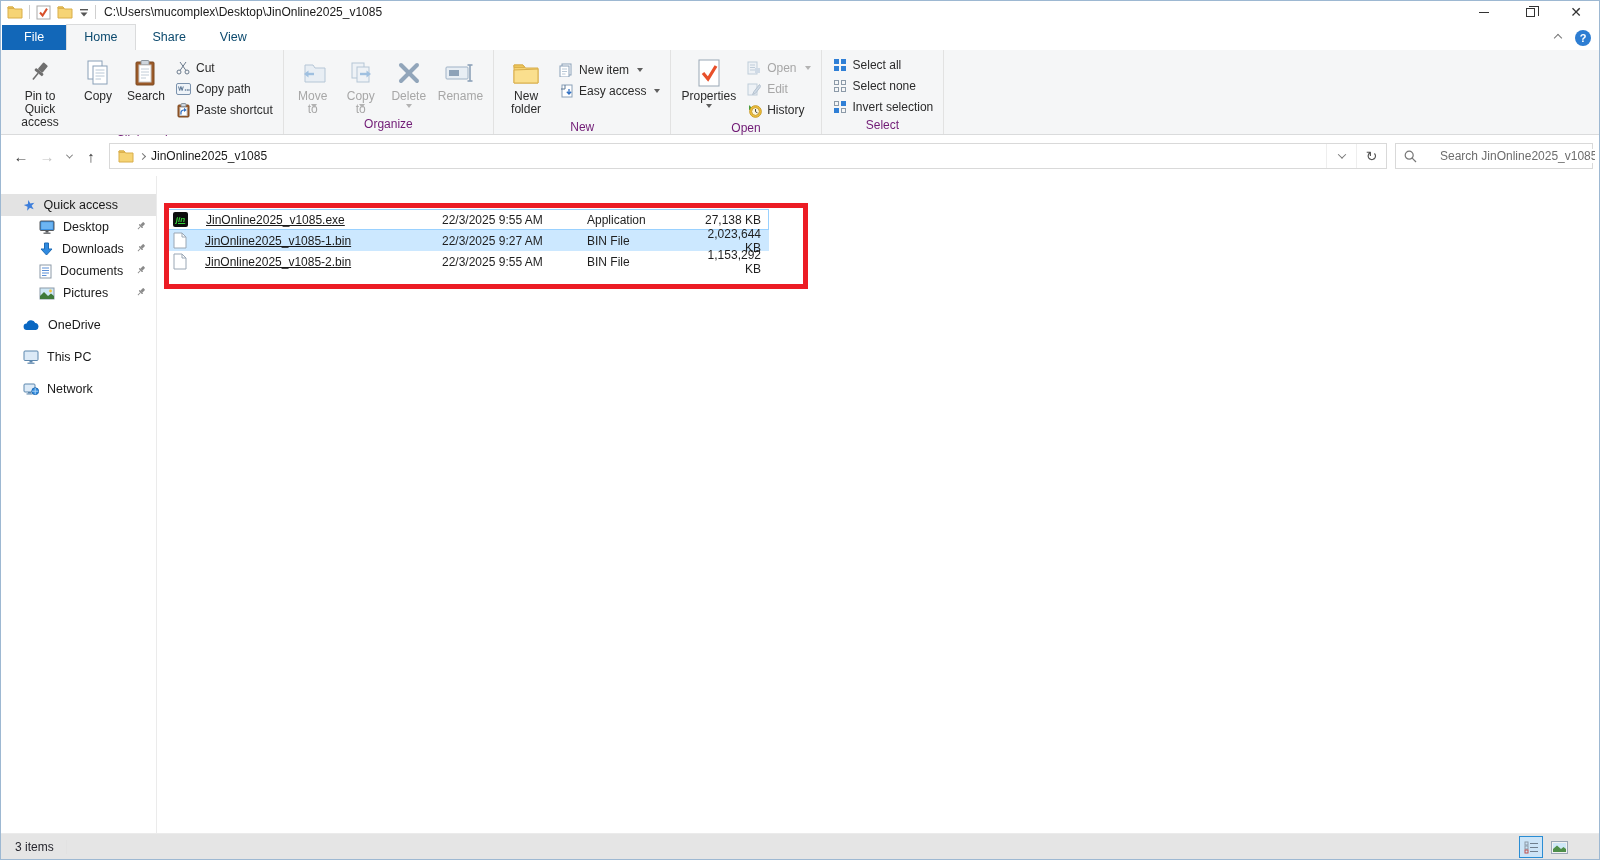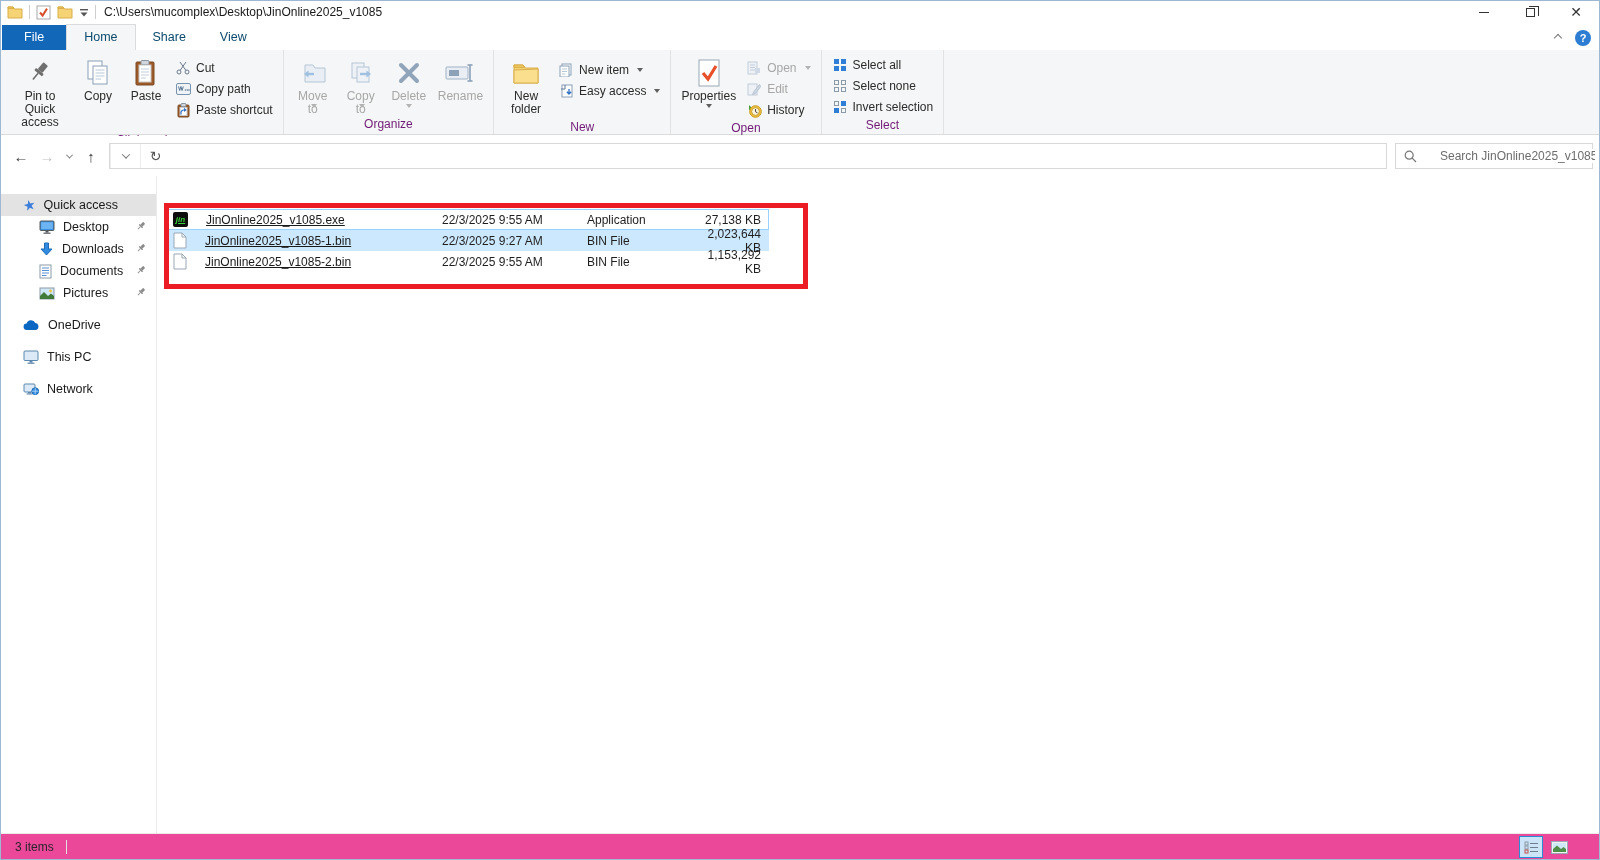--- a/index.html
+++ b/index.html
@@ -84,21 +84,21 @@
   .fc-name { width:262px; display:flex; align-items:center; gap:18px; padding-left:5px; overflow:hidden; white-space:nowrap;text-decoration:underline; }
   .fc-date { width:145px; padding-left:12px; color:#1f1f1f; }
   .fc-type { width:120px; padding-left:12px; color:#1f1f1f; }
   .fc-size { width:70px; text-align:right; padding-right:4px; color:#1f1f1f; }
   .jin-ic { width:15px; height:15px; background:#0d0d0d; border-radius:2px; color:#35d03a; font-size:8px; font-style:italic; font-weight:bold; display:flex; align-items:center; justify-content:center; line-height:1; text-decoration:underline; flex:0 0 15px; }
 
   
   .annotation { position:absolute; left:163px; top:202px; width:644px; height:86px; border:5px solid #ec1c24; z-index:6; pointer-events:none; }
 
   
-  .statusbar { position:absolute; left:0; right:0; bottom:0; height:26px; border-top:1px solid #ebebeb; background:#ec4899; display:flex; align-items:center; }
+  .statusbar { position:absolute; left:0; right:0; bottom:0; height:26px; border-top:1px solid #ebebeb; background:#e5e5e5; display:flex; align-items:center; }
   .status-count { padding-left:14px; color:#26262e; font-size:12px; }
   .status-sep { width:1px; height:14px; background:#e2e2e2; margin-left:12px; }
   .view-toggles { position:absolute; right:28px; top:2px; display:flex; gap:4px; }
   .vbtn { width:24px; height:22px; display:flex; align-items:center; justify-content:center; border:1px solid transparent; cursor:default; }
   .vbtn.active { border-color:#2a8dd4; background:#cce4f7; }
 
   svg { display:block; }
 </style>
 </head>
 <body>
@@ -197,21 +197,21 @@
                 <rect x="6" y="0.5" width="8" height="4" rx="1" fill="#cfd6dd" stroke="#8b959e"></rect>
                 <rect x="4" y="5" width="12" height="17" fill="#fff" stroke="#c9c9c9"></rect>
                 <g stroke="#c2cdd8">
                   <line x1="6" y1="9" x2="14" y2="9"></line>
                   <line x1="6" y1="12" x2="14" y2="12"></line>
                   <line x1="6" y1="15" x2="14" y2="15"></line>
                   <line x1="6" y1="18" x2="11" y2="18"></line>
                 </g>
               </svg>
           </span>
-          <span>Paste</span>
+          <span>Search</span>
         </div>
         <div class="smallcol">
           <div class="smallbtn">
             <span class="ic16">
               <svg width="14" height="14" viewBox="0 0 14 14" stroke="#6b7b8d" fill="none">
                   <circle cx="3" cy="11" r="2"></circle>
                   <circle cx="11" cy="11" r="2"></circle>
                   <line x1="4" y1="9.5" x2="10" y2="1"></line>
                   <line x1="10" y1="9.5" x2="4" y2="1"></line>
                 </svg>
@@ -442,20 +442,30 @@
   <div class="navrow">
     <div class="nav-btns">
       <div class="nav-btn">←</div>
       <div class="nav-btn disabled">→</div>
       <div class="nav-btn" style="width:16px">
           <span class="chv chv-down" style="width:5px;height:5px"></span>
         </div>
       <div class="nav-btn">↑</div>
     </div>
     <div class="addressbar">
+      <div class="addr-main">
+        <span>
+          <svg width="16" height="14" viewBox="0 0 16 14">
+              <path d="M1 2h5l1.5 2H15v9H1z" fill="#f6d475" stroke="#d9ae4a"></path>
+              <path d="M1 2h5l1 1.4H1z" fill="#efc95c" stroke="#d9ae4a"></path>
+            </svg>
+        </span>
+        <span class="chv chv-right"></span>
+        <span>JinOnline2025_v1085</span>
+      </div>
       <div class="addr-seg">
           <span class="chv chv-down"></span>
         </div>
       <div class="addr-seg">
           <span style="font-size:14px;color:#555">↻</span>
         </div>
     </div>
     <div class="searchbox">
       <span>
         <svg width="13" height="13" viewBox="0 0 13 13" fill="none" stroke="#777" stroke-width="1.2">

